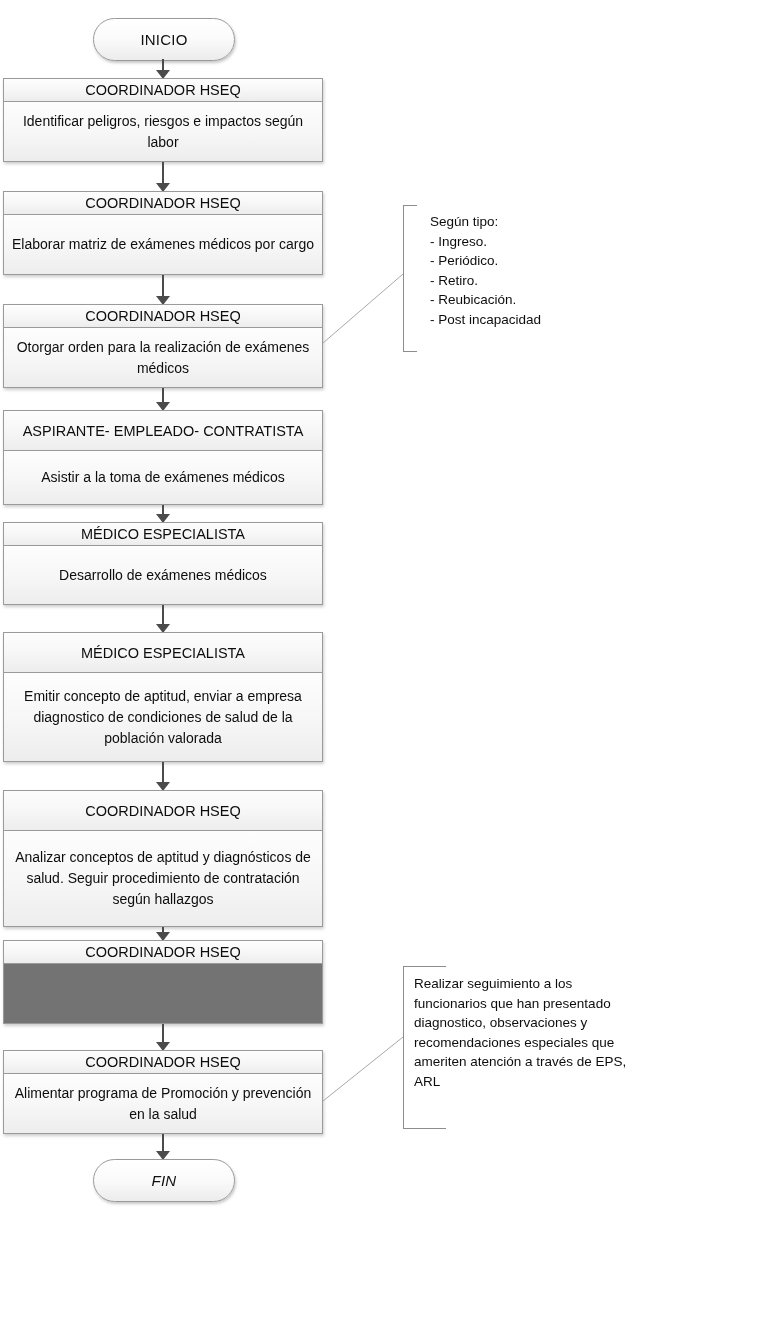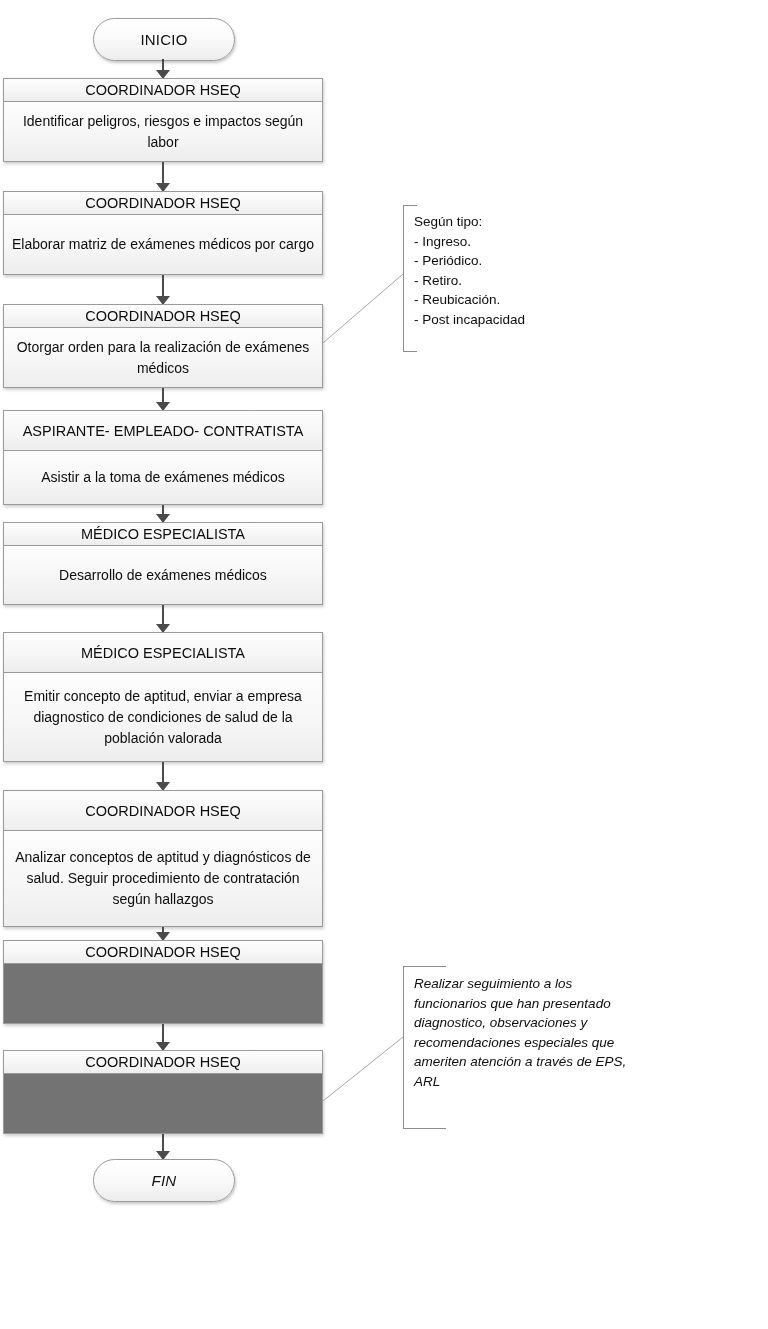--- a/index.html
+++ b/index.html
@@ -136,21 +136,21 @@
   </div>
 
   <svg class="leader" style="left:323px;top:255px;width:82px;height:75px;" viewBox="0 0 82 75">
     <line x1="0" y1="72" x2="80" y2="3"></line>
   </svg>
 
   <div class="note" style="left:403px;top:189px;width:200px;height:147px;">
     <div class="bracket-l"></div>
     <div class="bracket-t" style="width:14px;"></div>
     <div class="bracket-b" style="width:14px;"></div>
-    <div class="ntext" style="top:7px;">Según tipo:
+    <div class="ntext" style="top:7px;margin-left:16px;">Según tipo:
 - Ingreso.
 - Periódico.
 - Retiro.
 - Reubicación.
 - Post incapacidad</div>
   </div>
 
   <div class="arrow" style="left:155px;top:372px;height:22px;">
     <div class="shaft"></div>
     <div class="head"></div>
@@ -200,31 +200,32 @@
     <div class="role">COORDINADOR HSEQ</div>
   </div>
 
   <div class="arrow" style="left:155px;top:1008px;height:26px;">
     <div class="shaft"></div>
     <div class="head"></div>
   </div>
 
   <div class="pbox" style="left:3px;top:1034px;width:320px;height:84px;">
     <div class="role">COORDINADOR HSEQ</div>
+    <div class="act">Alimentar programa de Promoción y prevención en la salud</div>
   </div>
 
   <svg class="leader" style="left:323px;top:1018px;width:82px;height:70px;" viewBox="0 0 82 70">
     <line x1="0" y1="67" x2="80" y2="3"></line>
   </svg>
 
   <div class="note" style="left:403px;top:950px;width:230px;height:163px;">
     <div class="bracket-l"></div>
     <div class="bracket-t" style="width:43px;"></div>
     <div class="bracket-b" style="width:43px;"></div>
-    <div class="ntext" style="top:8px;width:215px;white-space:normal;font-style:italic;">Realizar seguimiento a los funcionarios que han presentado diagnostico, observaciones y recomendaciones especiales que ameriten atención a través de EPS, ARL</div>
+    <div class="ntext" style="top:8px;width:215px;white-space:normal;">Realizar seguimiento a los funcionarios que han presentado diagnostico, observaciones y recomendaciones especiales que ameriten atención a través de EPS, ARL</div>
   </div>
 
   <div class="arrow" style="left:155px;top:1118px;height:25px;">
     <div class="shaft"></div>
     <div class="head"></div>
   </div>
 
   <div class="terminator" style="left:93px;top:1143px;width:140px;height:41px;font-style:italic;">
     <span>FIN</span>
   </div>

